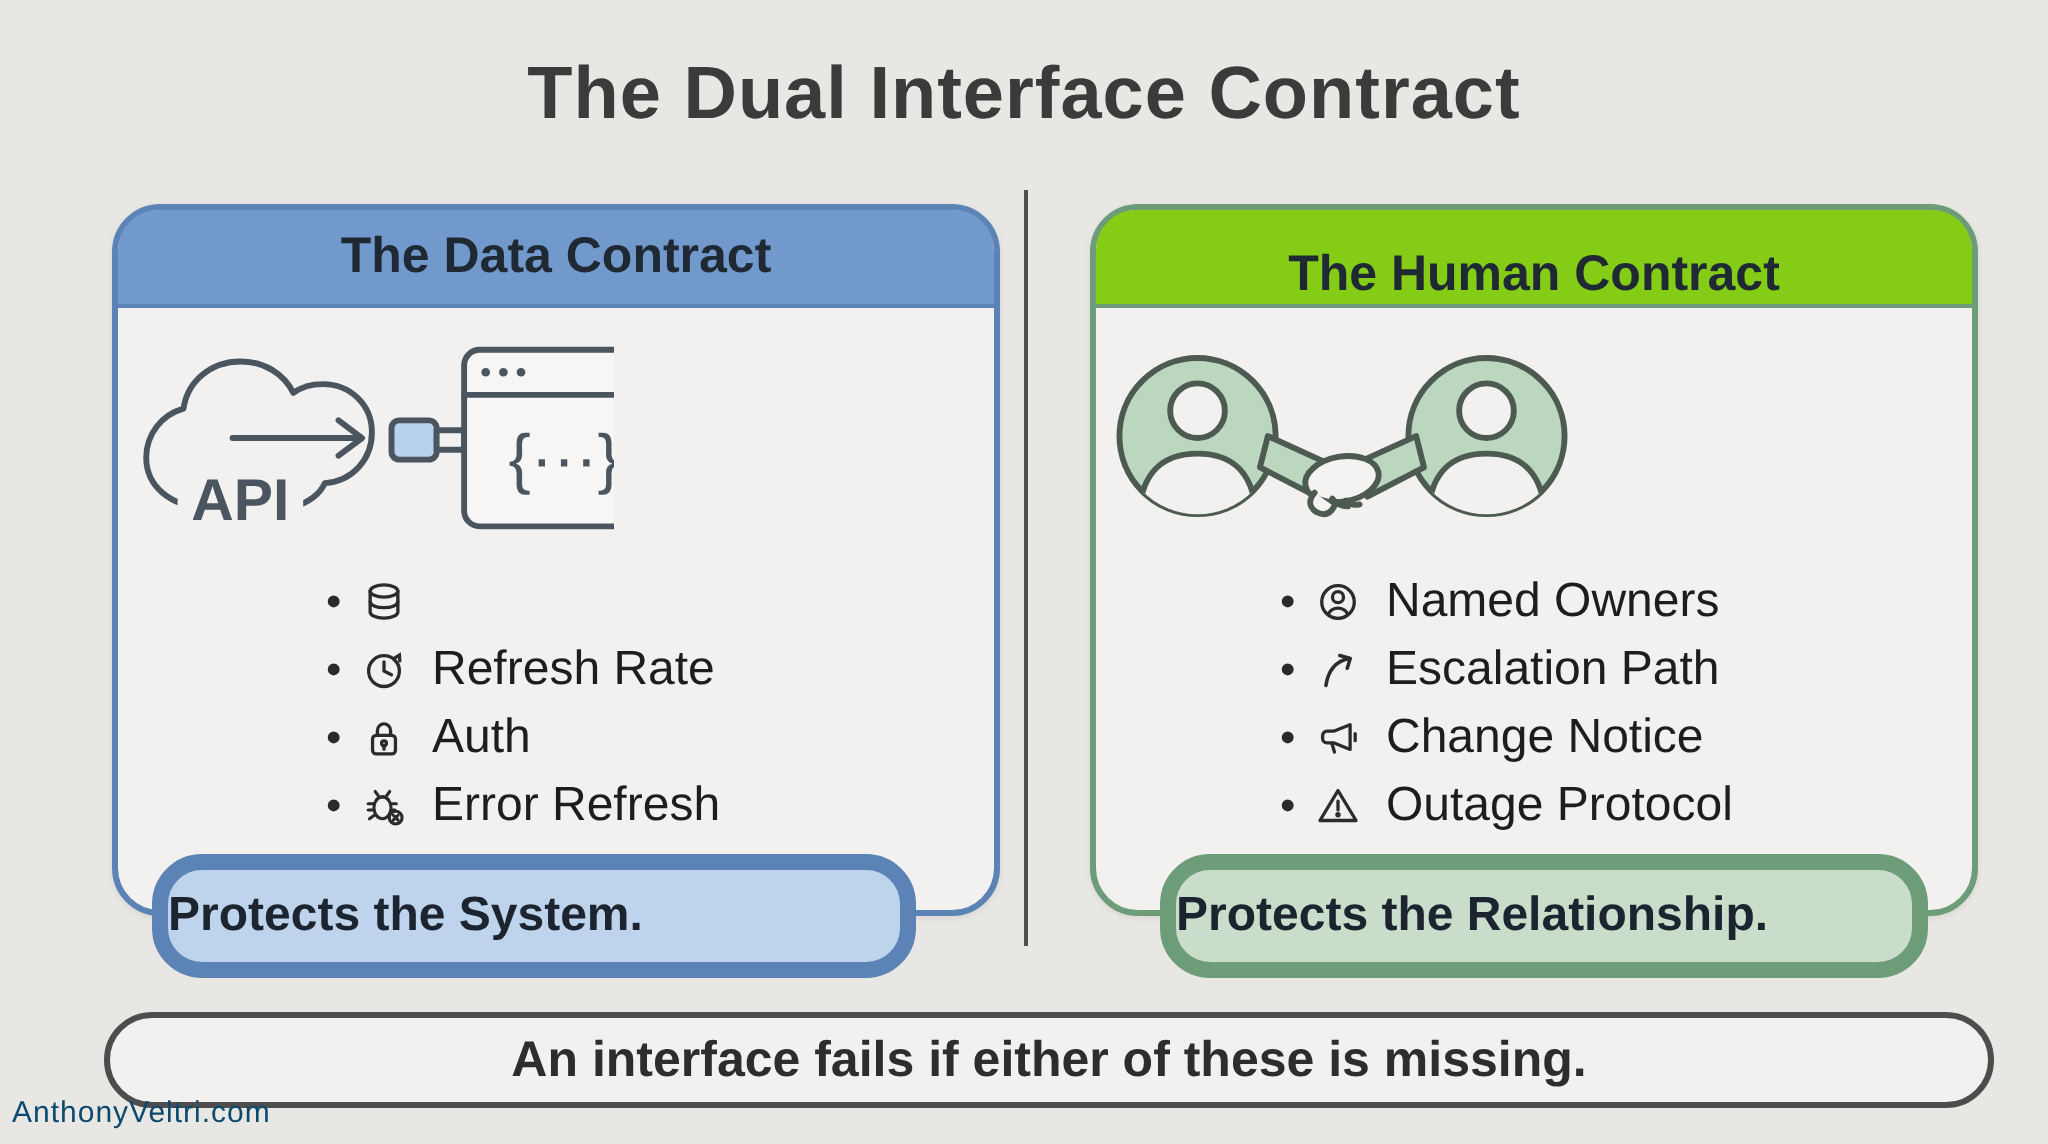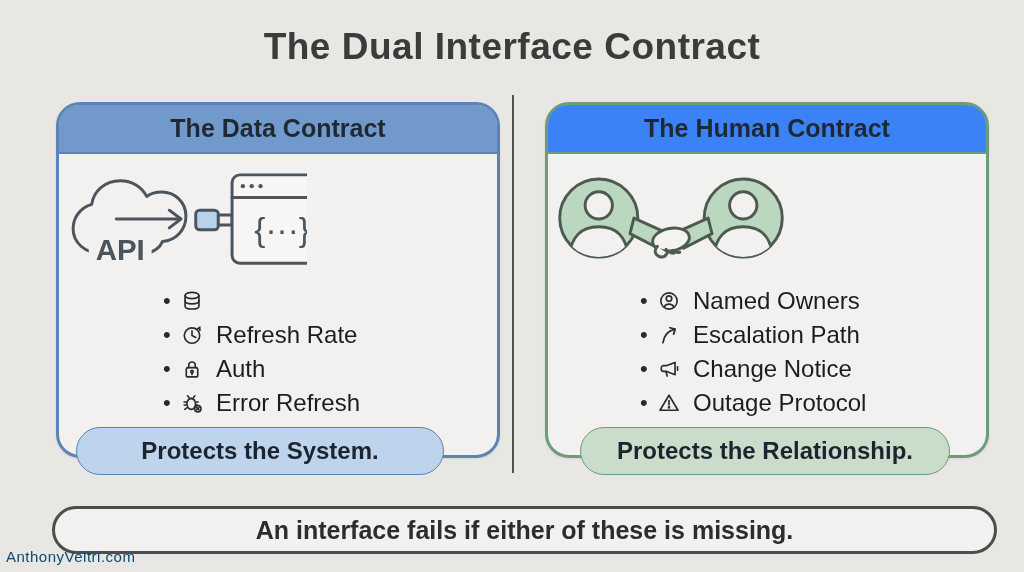--- a/index.html
+++ b/index.html
@@ -50,22 +50,22 @@
   .li{
     display:flex;align-items:center;
     height:34px;
     font-size:24px;font-weight:500;color:#1d1d1d;
   }
   .bullet{width:18px;font-size:22px;color:#2a2a2a;}
   .li-icon{width:27px;height:23px;display:flex;align-items:center;margin-right:8px;}
   .li-icon svg{display:block;}
   .pill{
     position:absolute;top:427px;height:46px;
-    border:1px solid #14532d;border-radius:25px;
-    display:flex;align-items:center;justify-content:center;
+    border:8px solid #14532d;border-radius:25px;
+    display:flex;align-items:center;justify-content:flex-start;
     font-size:24px;font-weight:700;color:#1c2430;
     z-index:5;
   }
   .pill-left{left:76px;width:366px;}
   .pill-right{left:580px;width:368px;}
   .banner{
     position:absolute;left:52px;top:506px;width:945px;height:48px;
     background:#f2f1ef;border:3px solid #4d4d4d;border-radius:27px;
     display:flex;align-items:center;justify-content:center;
     font-size:25px;font-weight:600;color:#2d2d2d;
@@ -160,21 +160,21 @@
             <circle cx="15.3" cy="15.3" r="2.9" fill="#f2f1ef"></circle>
             <path d="M14.2,14.2 l2.2,2.2 M16.4,14.2 l-2.2,2.2"></path>
           </svg>
         </span>
         <span class="li-label">Error Refresh</span>
       </div>
     </div>
   </div>
 
   <div class="card card-right" style="border-color: rgb(109, 156, 121);">
-    <div class="card-header" style="background-color: #3b82f6; border-bottom-color: rgb(109, 156, 121);">
+    <div class="card-header" style="background-color: #84cc16; border-bottom-color: rgb(109, 156, 121); align-items: flex-end;">
       <span>The Human Contract</span>
     </div>
 
     <div class="illu-wrap">
       <svg class="illu" width="246" height="100" viewBox="0 0 252 100">
         <defs>
           <clipPath id="clipL">
               <circle cx="52" cy="48" r="40"></circle>
             </clipPath>
           <clipPath id="clipR">

